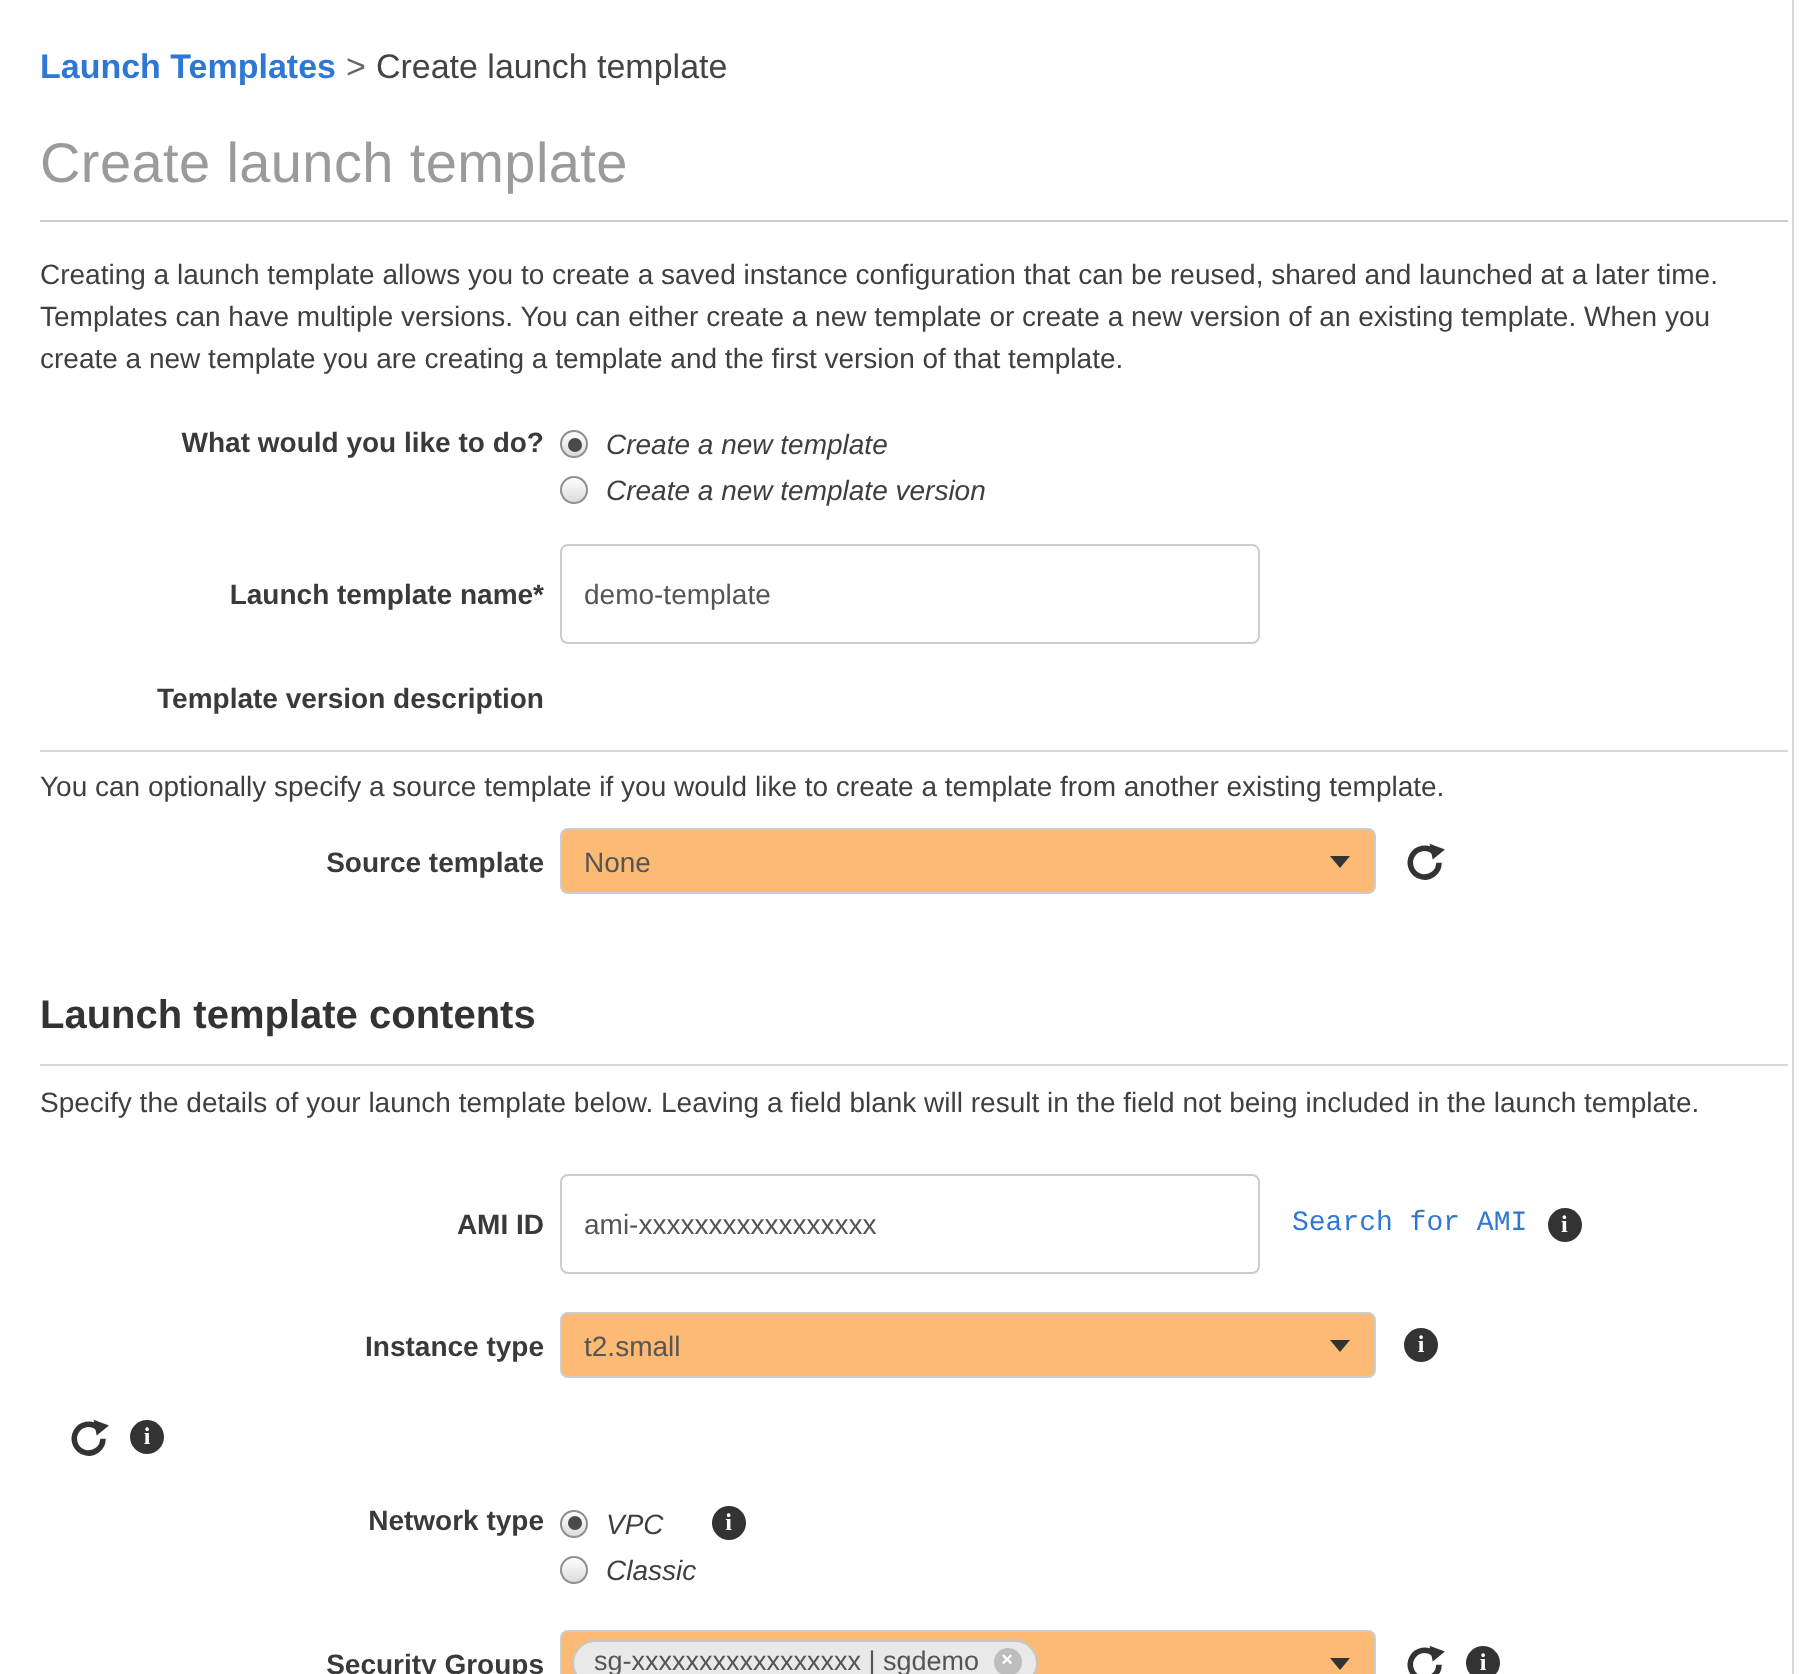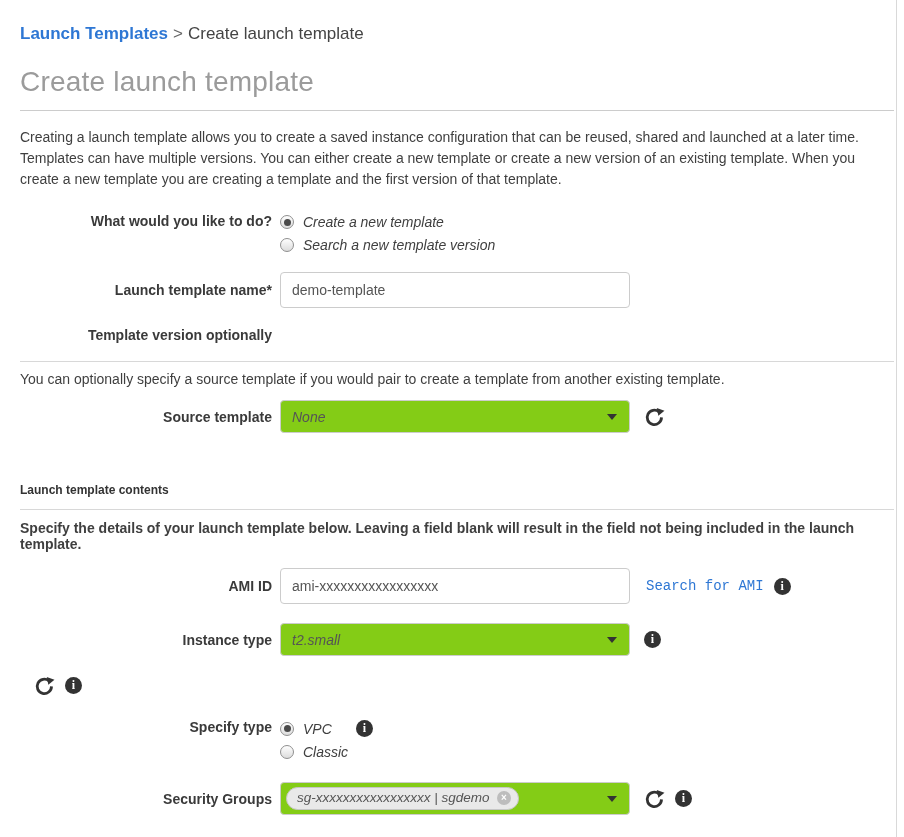--- a/index.html
+++ b/index.html
@@ -18,28 +18,28 @@
   h1.page-title { font-size:28px; font-weight:400; color:#9b9b9b; margin:0 0 12px 0; letter-spacing:.2px; }
   hr.div { border:none; border-top:1px solid #ccc; margin:0; }
   hr.div-light { border:none; border-top:1px solid #d8d8d8; margin:0; }
   .intro { margin:16px 0 0 0; line-height:21px; color:#3f3f3f; max-width:877px; }
   
   .row { display:flex; align-items:center; margin-bottom:19px; }
   .row-label { width:260px; flex-shrink:0; text-align:right; font-weight:bold; color:#3a3a3a; padding-right:8px; }
   .row.top-align { align-items:flex-start; }
   .row.top-align .row-label { padding-top:1px; }
   .textbox {
-    width:350px; height:36px; border:1px solid #ccc; border-radius:4px;
+    width:350px; height:50px; border:1px solid #ccc; border-radius:4px;
     padding:12px 11px; font:14px "Liberation Sans", sans-serif; color:#555; outline:none;
   }
   .textbox::placeholder { color:#b0b0b0; font-style:italic; }
   .selectbox {
-    width:350px; height:33px; border:1px solid #ccc; border-radius:4px; background:#84cc16;
+    width:408px; height:33px; border:1px solid #ccc; border-radius:4px; background:#fdba74;
     display:flex; align-items:center; justify-content:space-between; padding:0 12px 0 11px;
-    color:#555; cursor:pointer;font-style:italic;
+    color:#555; cursor:pointer;
   }
   .caret { width:0; height:0; border-left:5px solid transparent; border-right:5px solid transparent; border-top:6px solid #333; }
   
   .radio-group { display:flex; flex-direction:column; gap:7px; padding-top:2px; }
   .radio-option { display:flex; align-items:center; cursor:pointer;font-style:italic; }
   .radio {
     width:14px; height:14px; border-radius:50%; border:1px solid #8f8f8f; flex-shrink:0;
     background:linear-gradient(#fefefe,#dcdcdc); position:relative;
   }
   .radio.selected::after {
@@ -48,21 +48,21 @@
   }
   .radio-option span.opt-label { margin-left:9px; color:#3f3f3f; }
   .info-icon {
     width:17px; height:17px; border-radius:50%; background:#333; color:#fff;
     display:inline-flex; align-items:center; justify-content:center;
     font:bold 12px "Liberation Serif", serif; cursor:pointer; flex-shrink:0;
   }
   .refresh-icon { cursor:pointer; display:inline-flex; flex-shrink:0; }
   .link { color:#2e77d4; text-decoration:none; cursor:pointer; }
   
-  .section-heading { font-size:12px; font-weight:bold; color:#333; margin:50px 0 12px 0; }
+  .section-heading { font-size:20px; font-weight:bold; color:#333; margin:50px 0 12px 0; }
   .note { margin:10px 0 16px 0; color:#3f3f3f; }
   
   .pill {
     display:inline-flex; align-items:center; max-width:300px;
     background:#e9e9e9; border:1px solid #c6c6c6; border-radius:12px;
     padding:2px 7px 4px 10px; color:#555; font-size:13.5px; white-space:nowrap;
   }
   .pill .close-icon {
     margin-left:7px; width:14px; height:14px; border-radius:50%; background:#bdbdbd;
     color:#fff; font-size:10px; line-height:14px; text-align:center; cursor:pointer;
@@ -86,54 +86,54 @@
 
   <div class="row top-align" style="margin-top:22px; ">
     <div class="row-label">What would you like to do?</div>
     <div class="radio-group">
       <div class="radio-option">
         <span class="radio selected"></span>
         <span class="opt-label">Create a new template</span>
       </div>
       <div class="radio-option">
         <span class="radio"></span>
-        <span class="opt-label">Search a new template version</span>
+        <span class="opt-label">Create a new template version</span>
       </div>
     </div>
   </div>
 
   <div class="row">
     <div class="row-label">Launch template name*</div>
     <input class="textbox" type="text" value="demo-template" style="">
   </div>
 
   <div class="row" style="margin-bottom:18px;">
-    <div class="row-label">Template version optionally</div>
+    <div class="row-label">Template version description</div>
   </div>
 
   <hr class="div-light">
 
-  <p class="note" style="margin-top:9px; margin-bottom:13px;">You can optionally specify a source template if you would pair to create a template from another existing template.</p>
+  <p class="note" style="margin-top:9px; margin-bottom:13px;">You can optionally specify a source template if you would like to create a template from another existing template.</p>
   <div class="row">
     <div class="row-label">Source template</div>
     <div class="selectbox">
       <span>None</span>
       <span class="caret"></span>
     </div>
     <span class="refresh-icon ml14">
       <svg width="21" height="21" viewBox="0 0 24 24">
         <path d="M20 13 A 8.2 8.2 0 1 1 17.2 6.8" fill="none" stroke="#333" stroke-width="3.2"></path>
         <path d="M14.6 2.2 L 23.4 5.4 L 16.4 11.2 Z" fill="#333"></path>
       </svg>
     </span>
   </div>
 
   <h2 class="section-heading">Launch template contents</h2>
   <hr class="div-light">
-  <p class="note" style="margin-bottom:16px;font-weight:bold;">Specify the details of your launch template below. Leaving a field blank will result in the field not being included in the launch template.</p>
+  <p class="note" style="margin-bottom:28px;">Specify the details of your launch template below. Leaving a field blank will result in the field not being included in the launch template.</p>
 
   <div class="row">
     <div class="row-label">AMI ID</div>
     <input class="textbox" type="text" value="ami-xxxxxxxxxxxxxxxxx" style="">
     <a class="link ml16">Search for AMI</a>
     <span class="info-icon ml10">i</span>
   </div>
 
   <div class="row">
     <div class="row-label">Instance type</div>
@@ -148,21 +148,21 @@
     <span class="refresh-icon ml14">
       <svg width="21" height="21" viewBox="0 0 24 24">
         <path d="M20 13 A 8.2 8.2 0 1 1 17.2 6.8" fill="none" stroke="#333" stroke-width="3.2"></path>
         <path d="M14.6 2.2 L 23.4 5.4 L 16.4 11.2 Z" fill="#333"></path>
       </svg>
     </span>
     <span class="info-icon ml10">i</span>
   </div>
 
   <div class="row top-align" style="margin-top:22px; margin-bottom:22px;">
-    <div class="row-label">Specify type</div>
+    <div class="row-label">Network type</div>
     <div class="radio-group">
       <div style="display:flex; align-items:center;">
         <div class="radio-option">
           <span class="radio selected"></span>
           <span class="opt-label">VPC</span>
         </div>
         <span class="info-icon ml24">i</span>
       </div>
       <div class="radio-option">
         <span class="radio"></span>

